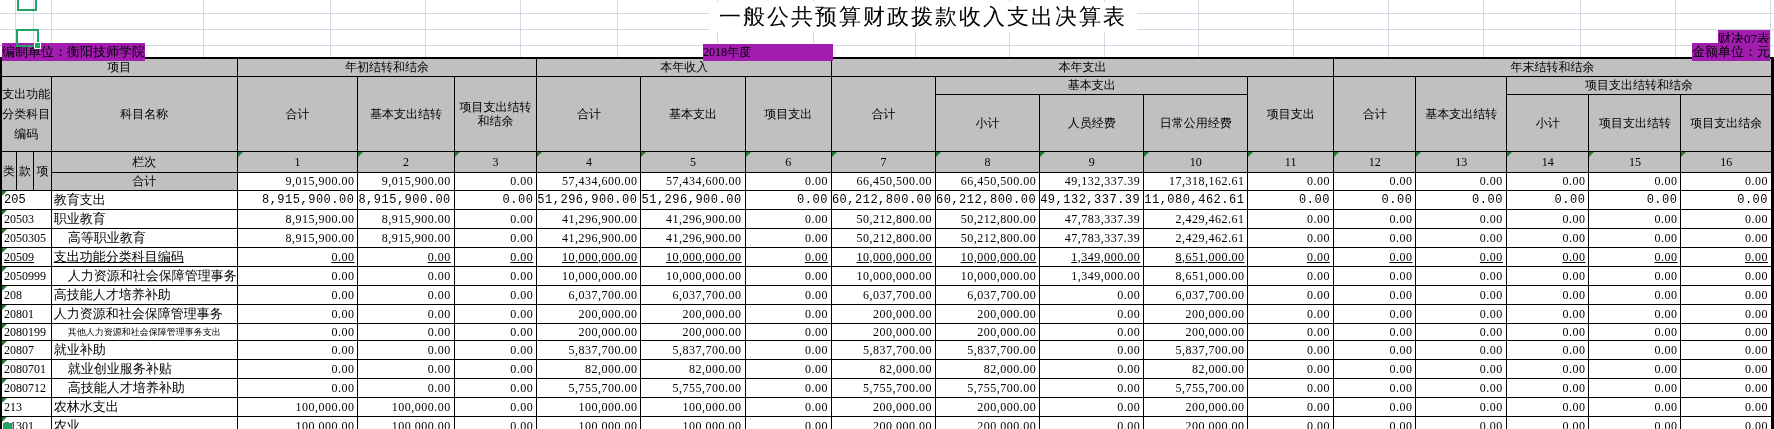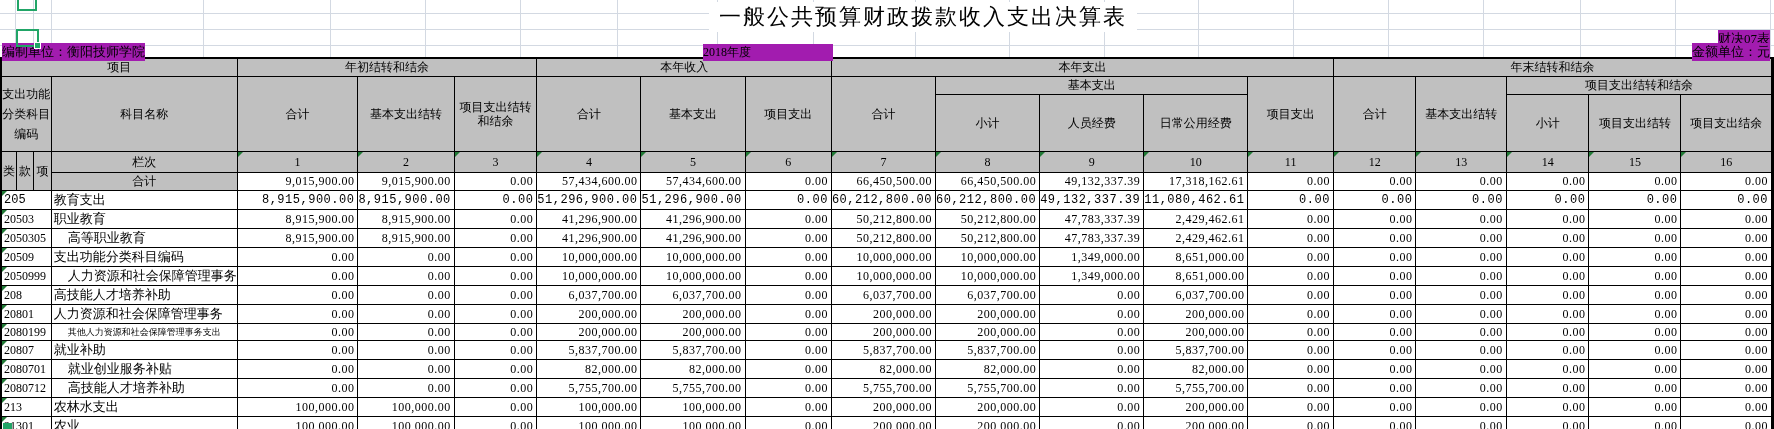--- a/index.html
+++ b/index.html
@@ -251,21 +251,21 @@
           <td class="num">50,212,800.00</td>
           <td class="num">47,783,337.39</td>
           <td class="num">2,429,462.61</td>
           <td class="num">0.00</td>
           <td class="num">0.00</td>
           <td class="num">0.00</td>
           <td class="num">0.00</td>
           <td class="num">0.00</td>
           <td class="num">0.00</td>
         </tr>
-        <tr style="height: 17px;">
+        <tr style="height: 17px; text-decoration: underline;">
           <td colspan="3" class="code gtri">20509</td>
           <td class="name">支出功能分类科目编码</td>
           <td class="num">0.00</td>
           <td class="num">0.00</td>
           <td class="num">0.00</td>
           <td class="num">10,000,000.00</td>
           <td class="num">10,000,000.00</td>
           <td class="num">0.00</td>
           <td class="num">10,000,000.00</td>
           <td class="num">10,000,000.00</td>

